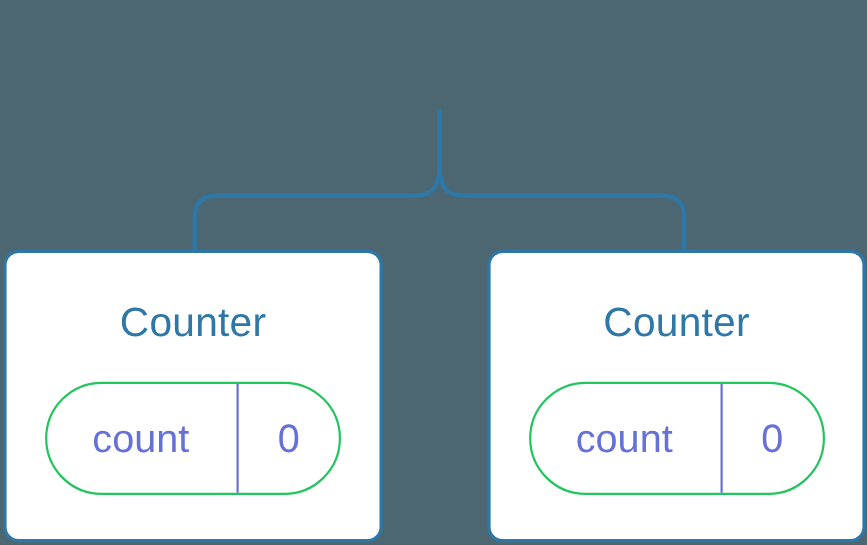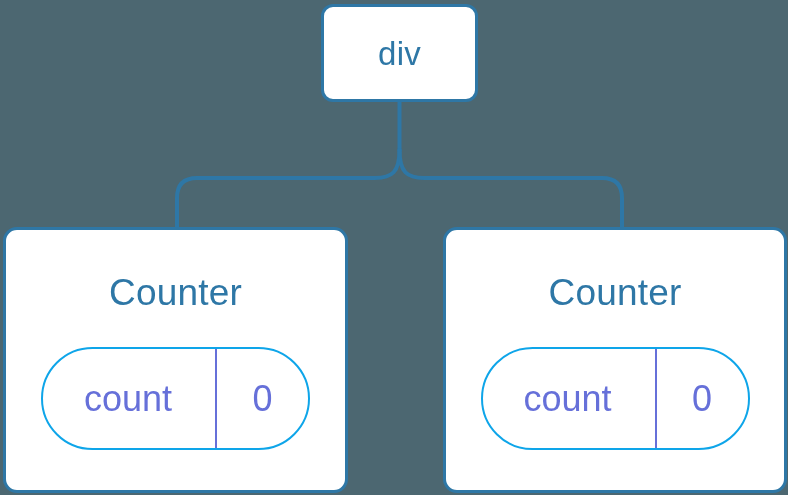--- a/index.html
+++ b/index.html
@@ -78,21 +78,21 @@
     letter-spacing: 0.2px;
     text-align: right;
   }
 
   
   .state-pill {
     margin-top: 36px;
     height: 103px;
     width: 269px;
     box-sizing: border-box;
-    border: 2px solid #0ea5e9;
+    border: 2px solid #22c55e;
     border-radius: 52px;
     display: flex;
     align-items: stretch;
     background: transparent;
   }
   .state-key,
   .state-value {
     display: flex;
     align-items: center;
     justify-content: center;
@@ -117,23 +117,20 @@
 
   <svg id="connectors" viewBox="0 0 788 495" xmlns="http://www.w3.org/2000/svg">
 
     <path d="M 399.5 101 L 399.5 150" fill="none" stroke="#2E77A6" stroke-width="4" stroke-linecap="round"></path>
 
     <path d="M 399.5 150 C 399.5 172 392 178 375 178 L 197 178 C 183 178 177 185 177 198 L 177 228" fill="none" stroke="#2E77A6" stroke-width="4" stroke-linecap="round"></path>
 
     <path d="M 399.5 150 C 399.5 172 407 178 424 178 L 602 178 C 616 178 622 185 622 198 L 622 228" fill="none" stroke="#2E77A6" stroke-width="4" stroke-linecap="round"></path>
   </svg>
 
-  <div class="node" id="node-div">
-    <span class="node-title">div</span>
-  </div>
 
   <div class="node node-child" id="node-counter-left">
     <span class="node-title">Counter</span>
     <div class="state-pill">
       <span class="state-key">count</span>
       <span class="state-value">0</span>
     </div>
   </div>
 
   <div class="node node-child" id="node-counter-right">

